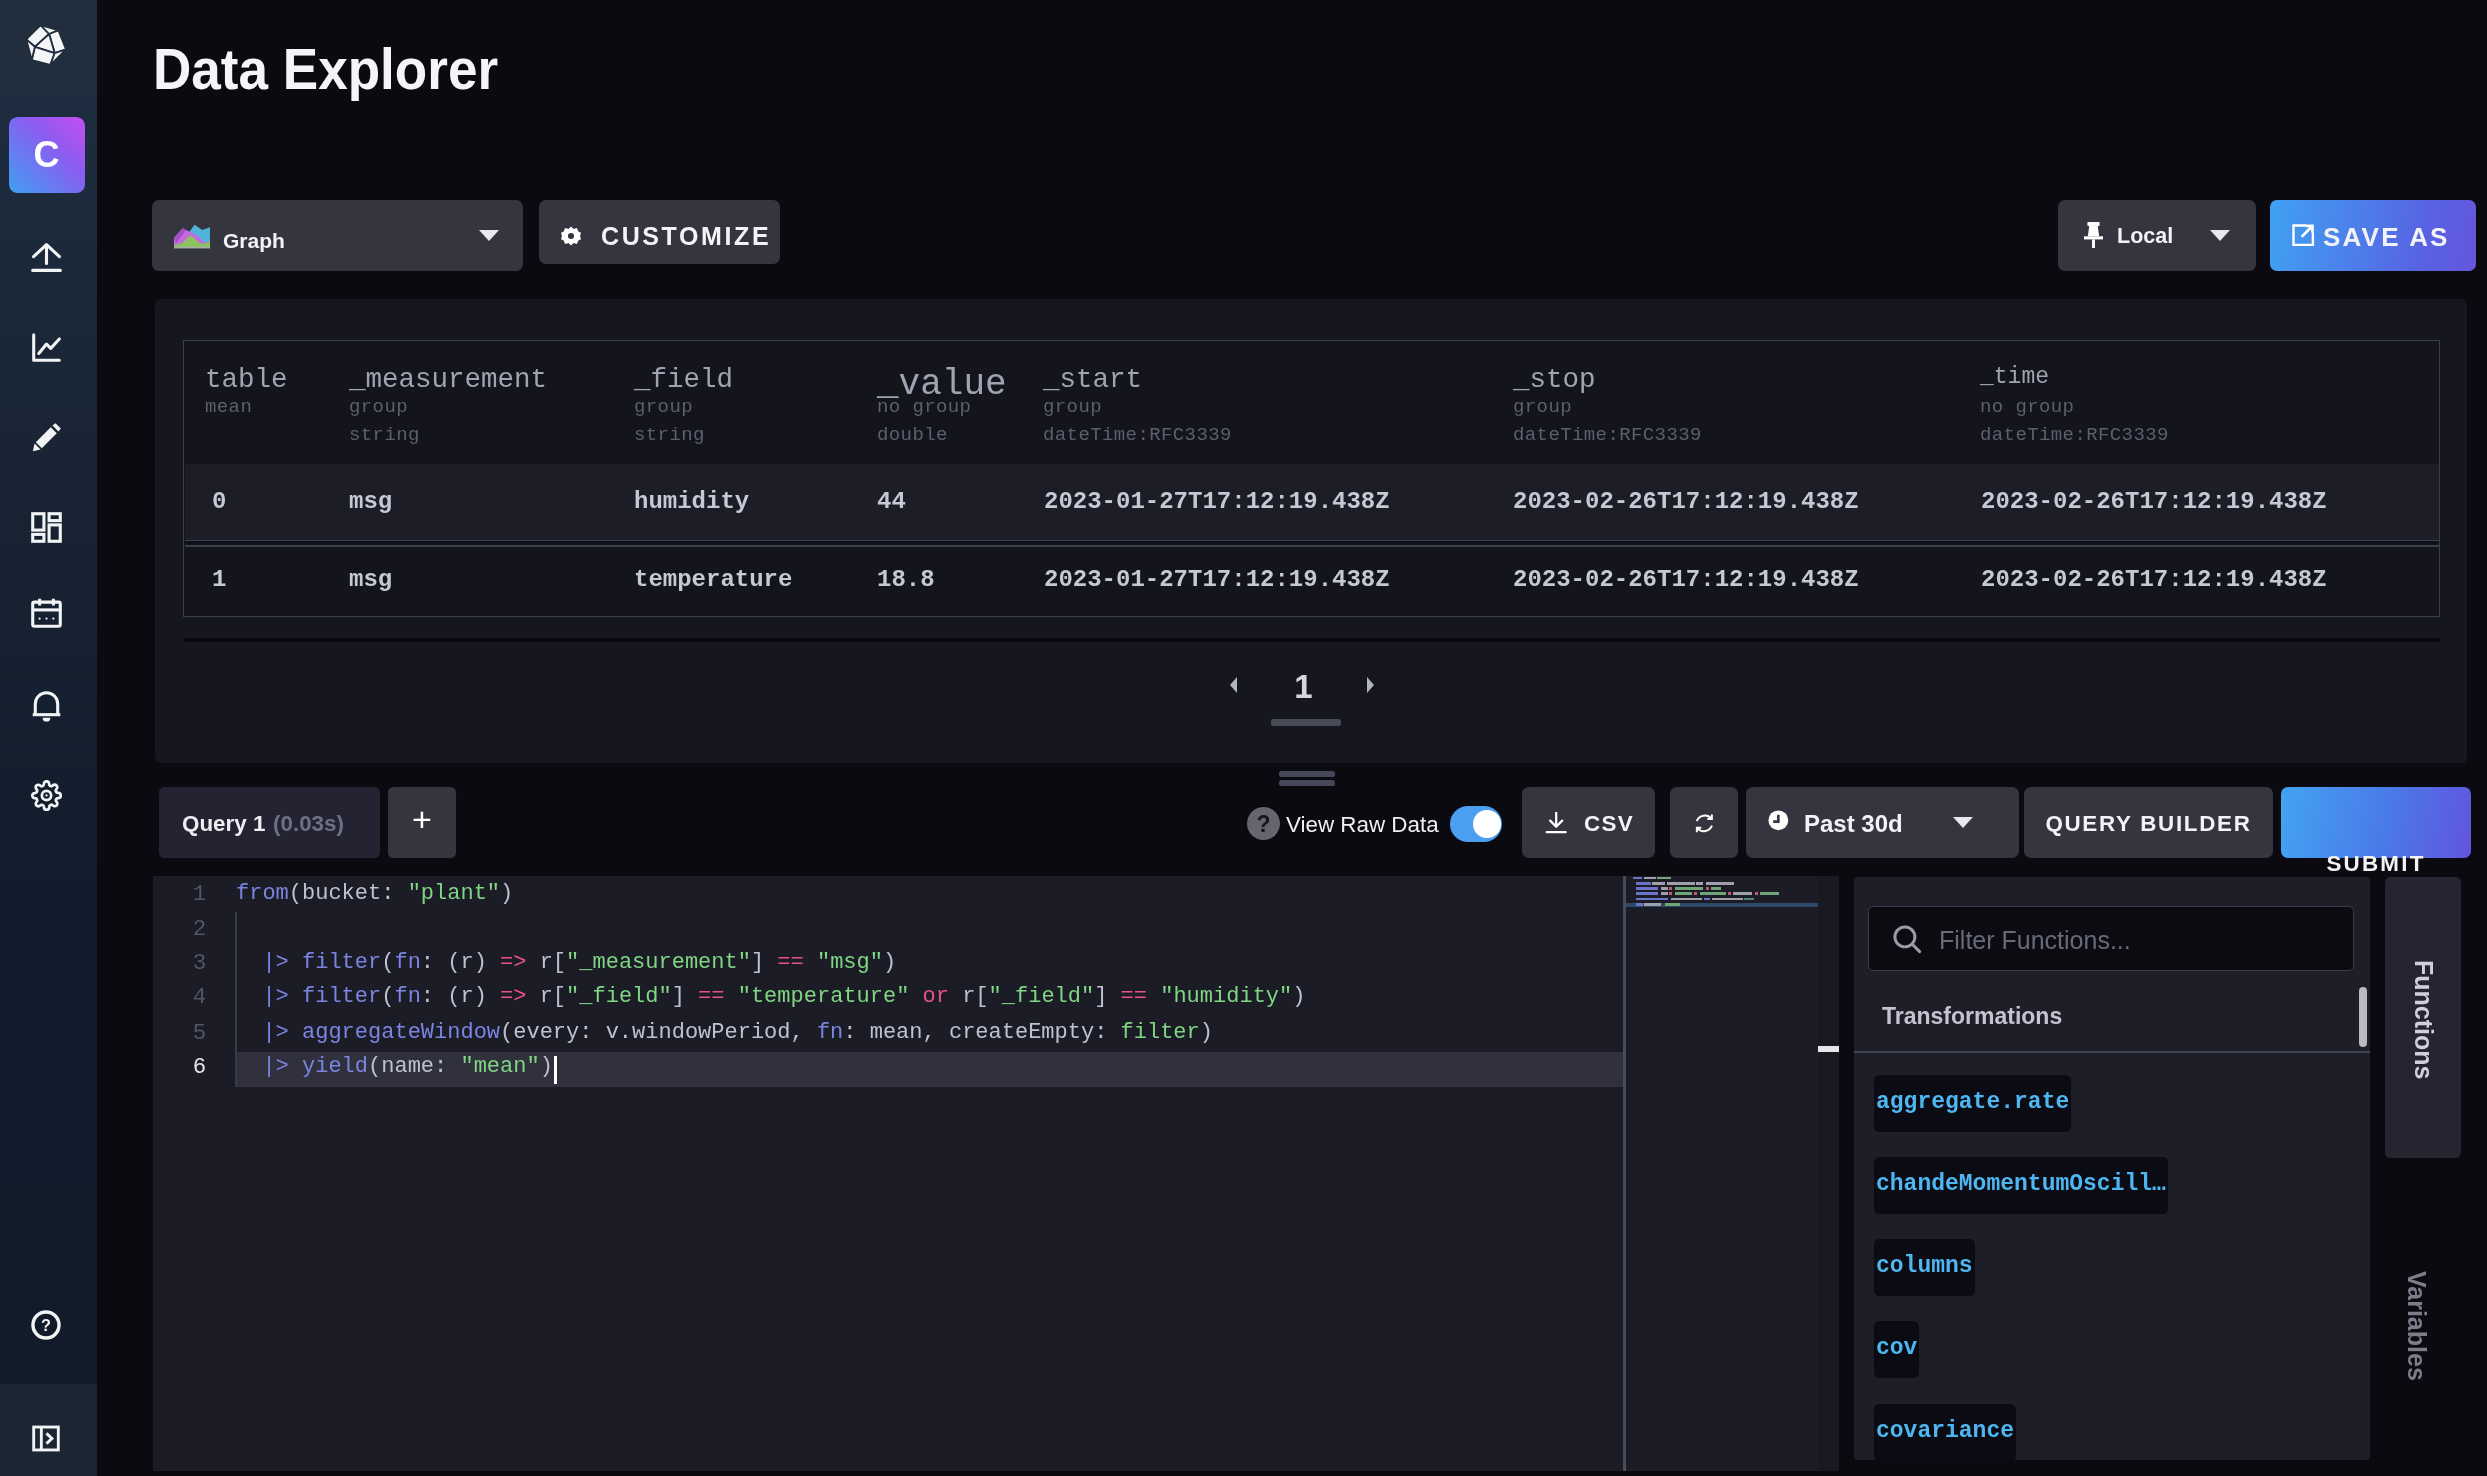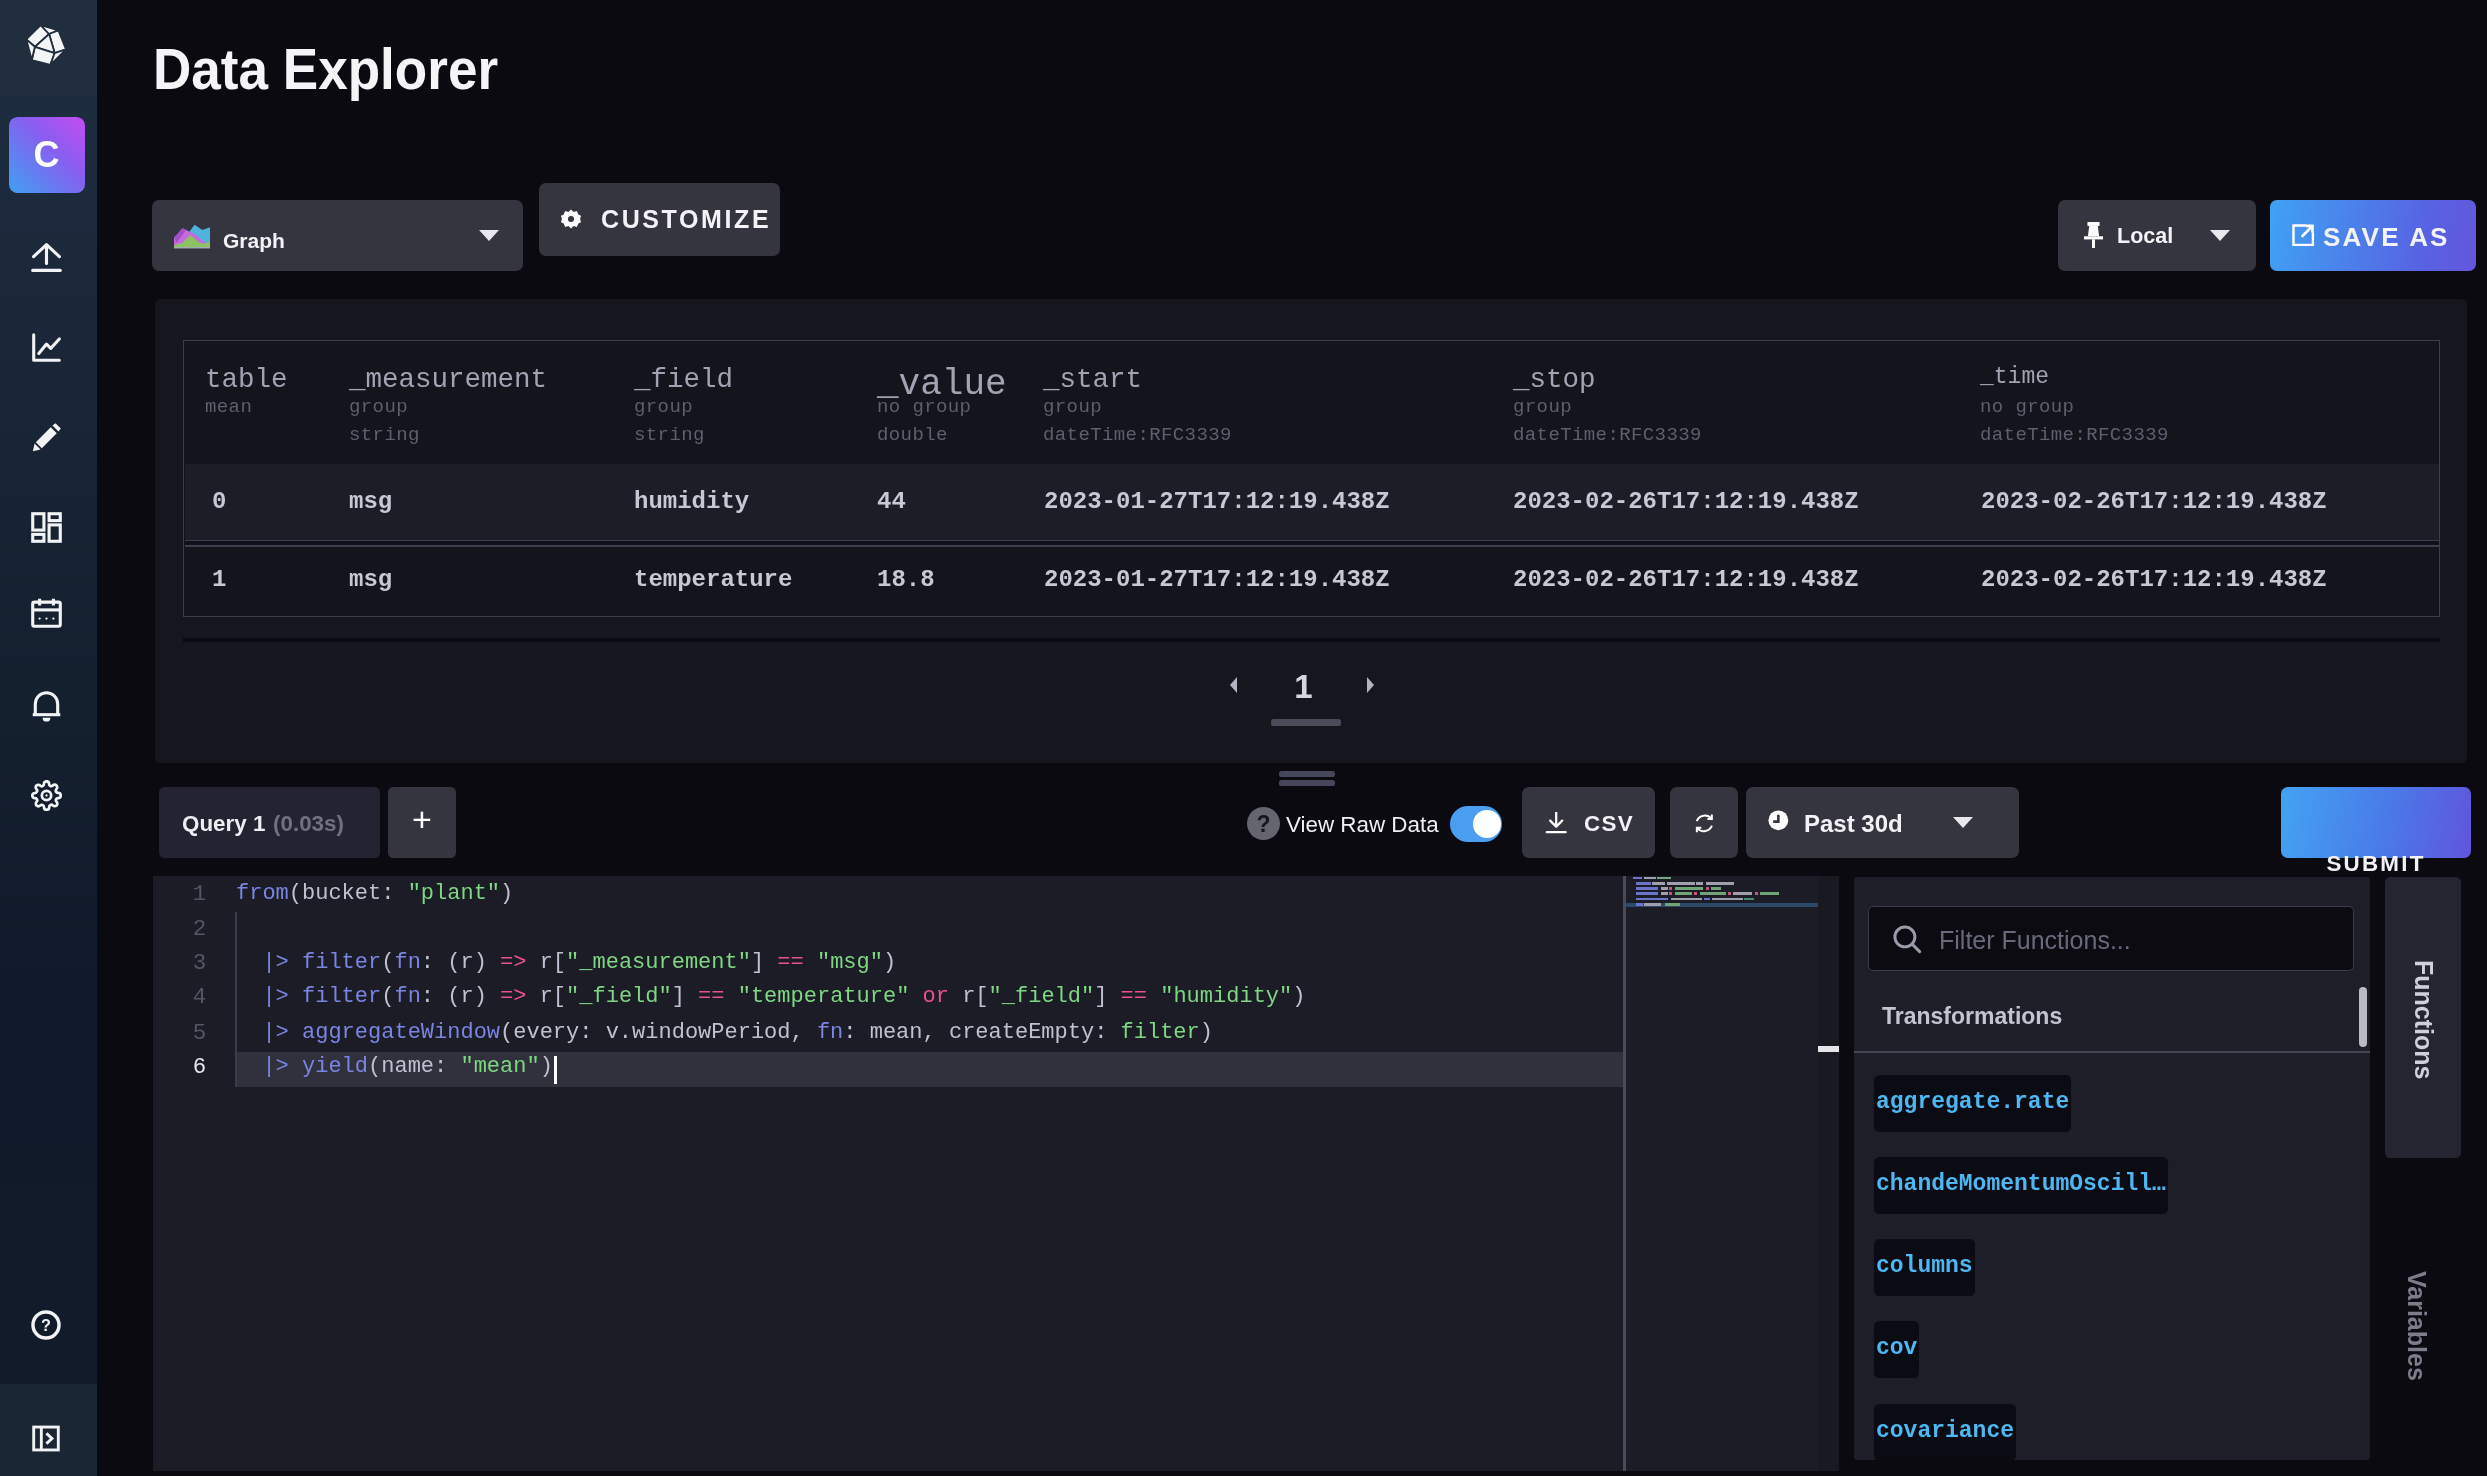--- a/index.html
+++ b/index.html
@@ -96,21 +96,21 @@
   <svg class="abs" style="left:21.5px;top:22.4px;" width="36" height="27" viewBox="0 0 42 31">
     <polygon points="18,11 24,3 33,9 42,6 42,27 18,27" fill="#4fb3dc"></polygon>
     <polygon points="0,18 10,7 16,10 26,15 36,24 42,22 42,28 0,28" fill="#c668de"></polygon>
     <polygon points="0,18 10,7 14,9 3,24" fill="#a24fc8"></polygon>
     <polygon points="0,27 10,24 19,15 30,24 36,25 42,22 42,30 0,30" fill="#8cc262"></polygon>
     <rect x="0" y="29" width="42" height="1.6" fill="#a9adbb"></rect>
   </svg>
   <div class="abs" style="left:71px;top:29px;font-size:21px;">Graph</div>
   <div class="abs" style="left:327px;top:30px;width:0;height:0;border-left:10.3px solid transparent;border-right:10.3px solid transparent;border-top:11.2px solid #e8e8ee;"></div>
 </div>
-<div class="btn" style="left:539px;top:183px;width:241px;height:73px;text-align:center;">
+<div class="btn" style="left:539px;top:200px;width:241px;height:64px;text-align:center;">
   <svg class="abs" style="left:22.4px;top:26px;" width="20" height="20" viewBox="0 0 36 36" fill="#ffffff">
     <path d="M18 1 L22.5 5.5 L28.5 3.8 L31.2 9.8 L36 12.2 L34.3 18 L36 23.8 L31.2 26.2 L28.5 32.2 L22.5 30.5 L18 35 L13.5 30.5 L7.5 32.2 L4.8 26.2 L0 23.8 L1.7 18 L0 12.2 L4.8 9.8 L7.5 3.8 L13.5 5.5 Z M18 23.5 A5.5 5.5 0 0 0 18 12.5 A5.5 5.5 0 0 0 18 23.5 Z" fill-rule="evenodd"></path>
   </svg>
   <div class="abs" style="left:62px;top:22.4px;font-size:25px;letter-spacing:2.6px;">CUSTOMIZE</div>
 </div>
 <div class="btn" style="left:2058px;top:200px;width:198px;height:71px;background:#35353f;">
   <svg class="abs" style="left:26px;top:22.4px;" width="19" height="26" viewBox="0 0 22 30" fill="#ffffff">
     <rect x="4" y="0" width="14" height="4.5"></rect>
     <path d="M6 4.5 L16 4.5 L17.5 16.5 L4.5 16.5 Z"></path>
     <rect x="0" y="16.5" width="22" height="3.6"></rect>
@@ -205,20 +205,23 @@
     <path d="M3.3 22.2 L3.3 17 L8.5 17" fill="none"></path>
   </svg>
 </div>
 <div class="btn" style="left:1746px;top:787px;width:273px;height:71px;">
   <svg class="abs" style="left:22.4px;top:23px;" width="20.7" height="20.7" viewBox="0 0 24 24">
     <circle cx="12" cy="12" r="11.5" fill="#ffffff"></circle>
     <path d="M12 5.5 L12 13.5 L6 13.5" stroke="#35353f" stroke-width="3" fill="none"></path>
   </svg>
   <div class="abs" style="left:58px;top:23px;font-size:24px;">Past 30d</div>
   <div class="abs" style="left:207px;top:30px;width:0;height:0;border-left:10.3px solid transparent;border-right:10.3px solid transparent;border-top:11.2px solid #e8e8ee;"></div>
+</div>
+<div class="btn" style="left:2024px;top:787px;width:249px;height:71px;">
+  <div class="abs" style="left:0;top:24px;width:100%;text-align:center;font-size:22.4px;letter-spacing:1.7px;">QUERY BUILDER</div>
 </div>
 <div class="btn" style="left:2281px;top:787px;width:190px;height:71px;background:linear-gradient(100deg,#43a3f2 0%,#4a7ae8 55%,#6155dd 100%);">
   <div class="abs" style="left:0;top:24px;width:100%;text-align:center;font-size:22.4px;letter-spacing:2.2px;margin-top:40px;">SUBMIT</div>
 </div>
 
 <style>
   #code { position:absolute; left:153px; top:876px; width:1686px; height:595px; background:#1c1c26; }
   .ln { position:absolute; left:23px; width:47px; text-align:center; font-family:"Liberation Mono",monospace; font-size:22.4px; color:#545565; }
   .cl { position:absolute; left:83px; font-family:"Liberation Mono",monospace; font-size:22px; white-space:pre; color:#bfc1d1; }
   .k { color:#7a85e2; } .s { color:#7fd683; } .o { color:#e8538a; }

